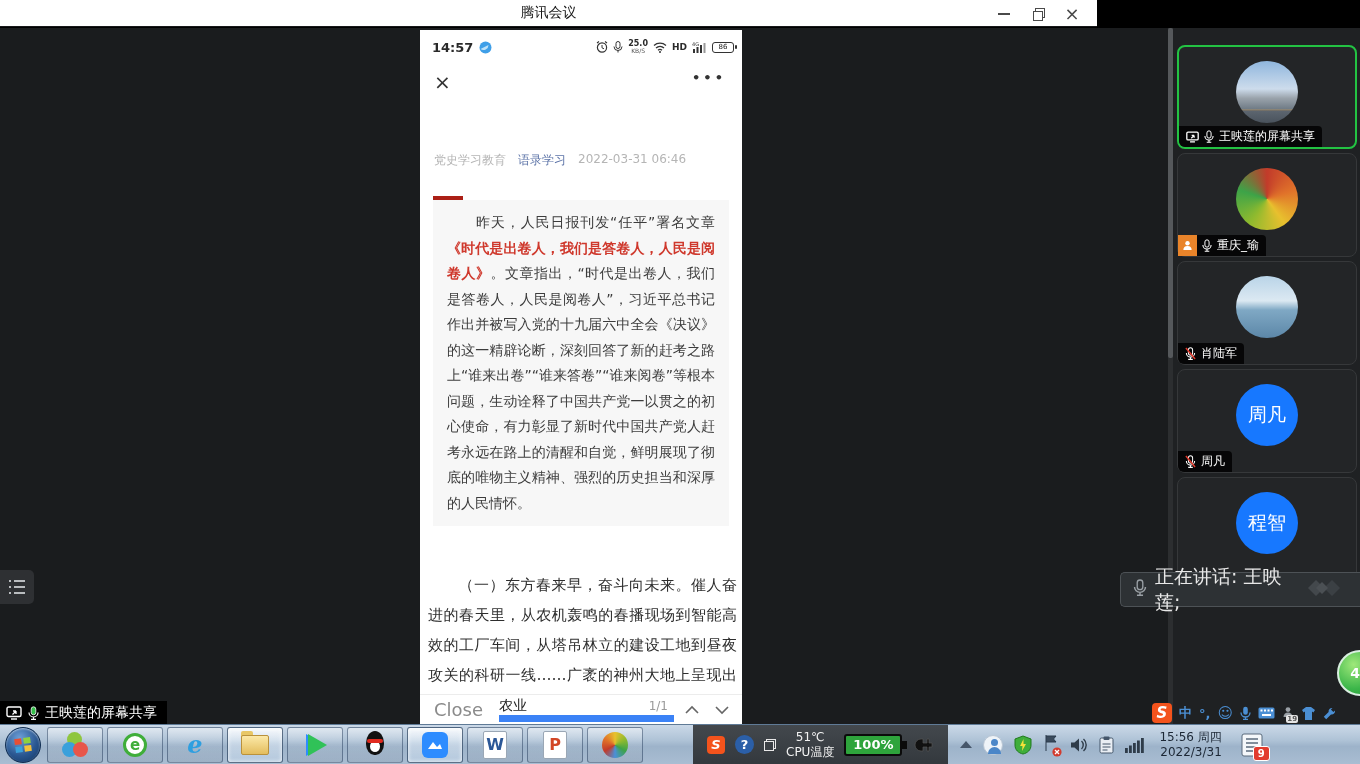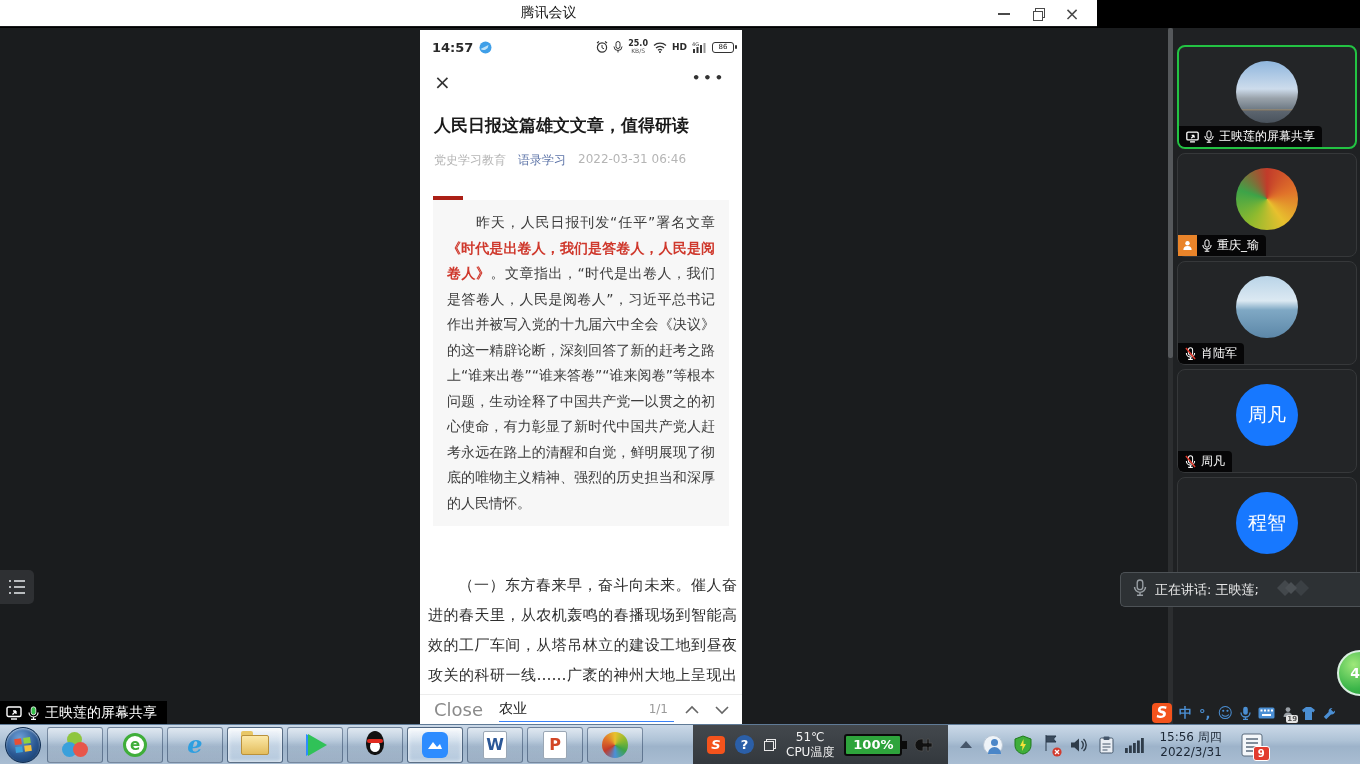--- a/index.html
+++ b/index.html
@@ -52,21 +52,21 @@
   .p-quote { position:absolute; top:170px; left:13px; right:13px; background:#f7f7f7;
     padding:10px 14px; font-size:14px; line-height:25.5px; color:#3c3c3c; text-align:justify; }
   .p-quote .indent { display:inline-block; width:2em; }
   .p-quote .red { color:#cf382c; font-weight:bold; }
   .p-para { position:absolute; top:540px; left:8px; right:5px; font-size:15px; line-height:30px;
     color:#2e2e2e; text-align:justify; }
   .p-para .indent { display:inline-block; width:2em; }
   .p-findbar { position:absolute; left:0; bottom:0; right:0; height:30px; border-top:1px solid #ececec;
     display:flex; align-items:center; background:#fff; }
   .p-findbar .close { color:#8a8a8a; font-size:18px; margin:0 16px 0 14px; }
-  .p-findfield { flex:1; display:flex; align-items:center; border-bottom:1px solid #3b82f6; height:24px; margin-right:10px; }
+  .p-findfield { flex:1; display:flex; align-items:center; border-bottom:7px solid #3b82f6; height:24px; margin-right:10px; }
   .p-findfield .q { font-size:14px; color:#222; }
   .p-findfield .cnt { margin-left:auto; font-size:12px; color:#9a9a9a; padding-right:6px; }
   .p-chevrons { display:flex; gap:14px; padding-right:12px; }
 
   
   .sidebar { position:absolute; right:0; top:28px; width:192px; height:696px; background:#1f2123; }
   .sb-scroll { position:absolute; left:0; top:0; width:5px; height:100%; background:#2c2e30; }
   .sb-scroll .thumb { position:absolute; left:0; top:0; width:5px; height:330px; background:#55585b; border-radius:2px; }
   .tiles { position:absolute; left:9px; top:17px; width:180px; display:flex; flex-direction:column; gap:4px; }
   .tile { position:relative; width:180px; height:104px; background:#232527; border:1px solid #36383a; border-radius:8px; }
@@ -80,21 +80,21 @@
   .av-beach { background:linear-gradient(180deg,#aebfd0 0%,#c5d2de 55%,#8899aa 70%,#6e8094 100%); }
   .name-bar { position:absolute; left:0; bottom:0; height:21px; background:rgba(0,0,0,.82);
     display:flex; align-items:center; gap:5px; padding:0 7px; border-radius:0 4px 0 6px; }
   .name-bar span { color:#fff; font-size:12px; white-space:nowrap; }
   .member-badge { width:19px; height:21px; background:#e9842a; display:flex; align-items:center; justify-content:center; margin-left:-7px; }
 
   
   .toast { position:absolute; left:1120px; top:572px; width:240px; height:35px;
     background:#2d3134; border-top:1px solid #4d5256; border-bottom:1px solid #4d5256;
     border-left:1px solid #4d5256; border-radius:5px 0 0 5px; display:flex; align-items:center; z-index:5; }
-  .toast .txt { color:#e8e8e8; font-size:13px; margin-left:8px; }
+  .toast .txt { color:#e8e8e8; font-size:19px; margin-left:8px; }
   .toast .mic-wrap { margin-left:12px; }
   .toast .wm { margin-left:10px; opacity:.5; }
 
   .green-ball { position:absolute; left:1337px; top:650px; width:46px; height:46px; border-radius:50%;
     background:radial-gradient(circle at 35% 30%, #9fe87a, #3cb64a 60%, #1f9334);
     border:2px solid #d9efe0; color:#fff; font-size:14px; font-weight:bold;
     display:flex; align-items:center; justify-content:center; z-index:6; }
 
   
   .sogou-bar { position:absolute; left:1152px; top:702px; width:208px; height:22px; display:flex;
@@ -228,21 +228,20 @@
           </svg>
         <span class="p-batt">86</span>
       </div>
     </div>
 
     <div class="p-nav">
       <span class="p-close">×</span>
       <span class="p-more">•••</span>
     </div>
 
-    <div class="p-title">人民日报这篇雄文文章，值得研读</div>
 
     <div class="p-meta">
       <span class="g">党史学习教育</span>
       <span class="lnk">语录学习</span>
       <span class="g">2022-03-31 06:46</span>
     </div>
 
     <div class="p-redbar"></div>
     <div class="p-quote"><span class="indent"></span><span>昨天，人民日报刊发“任平”署名文章</span><span class="red">《时代是出卷人，我们是答卷人，人民是阅卷人》</span><span>。文章指出，“时代是出卷人，我们是答卷人，人民是阅卷人”，习近平总书记作出并被写入党的十九届六中全会《决议》的这一精辟论断，深刻回答了新的赶考之路上“谁来出卷”“谁来答卷”“谁来阅卷”等根本问题，生动诠释了中国共产党一以贯之的初心使命，有力彰显了新时代中国共产党人赶考永远在路上的清醒和自觉，鲜明展现了彻底的唯物主义精神、强烈的历史担当和深厚的人民情怀。</span></div>
 

